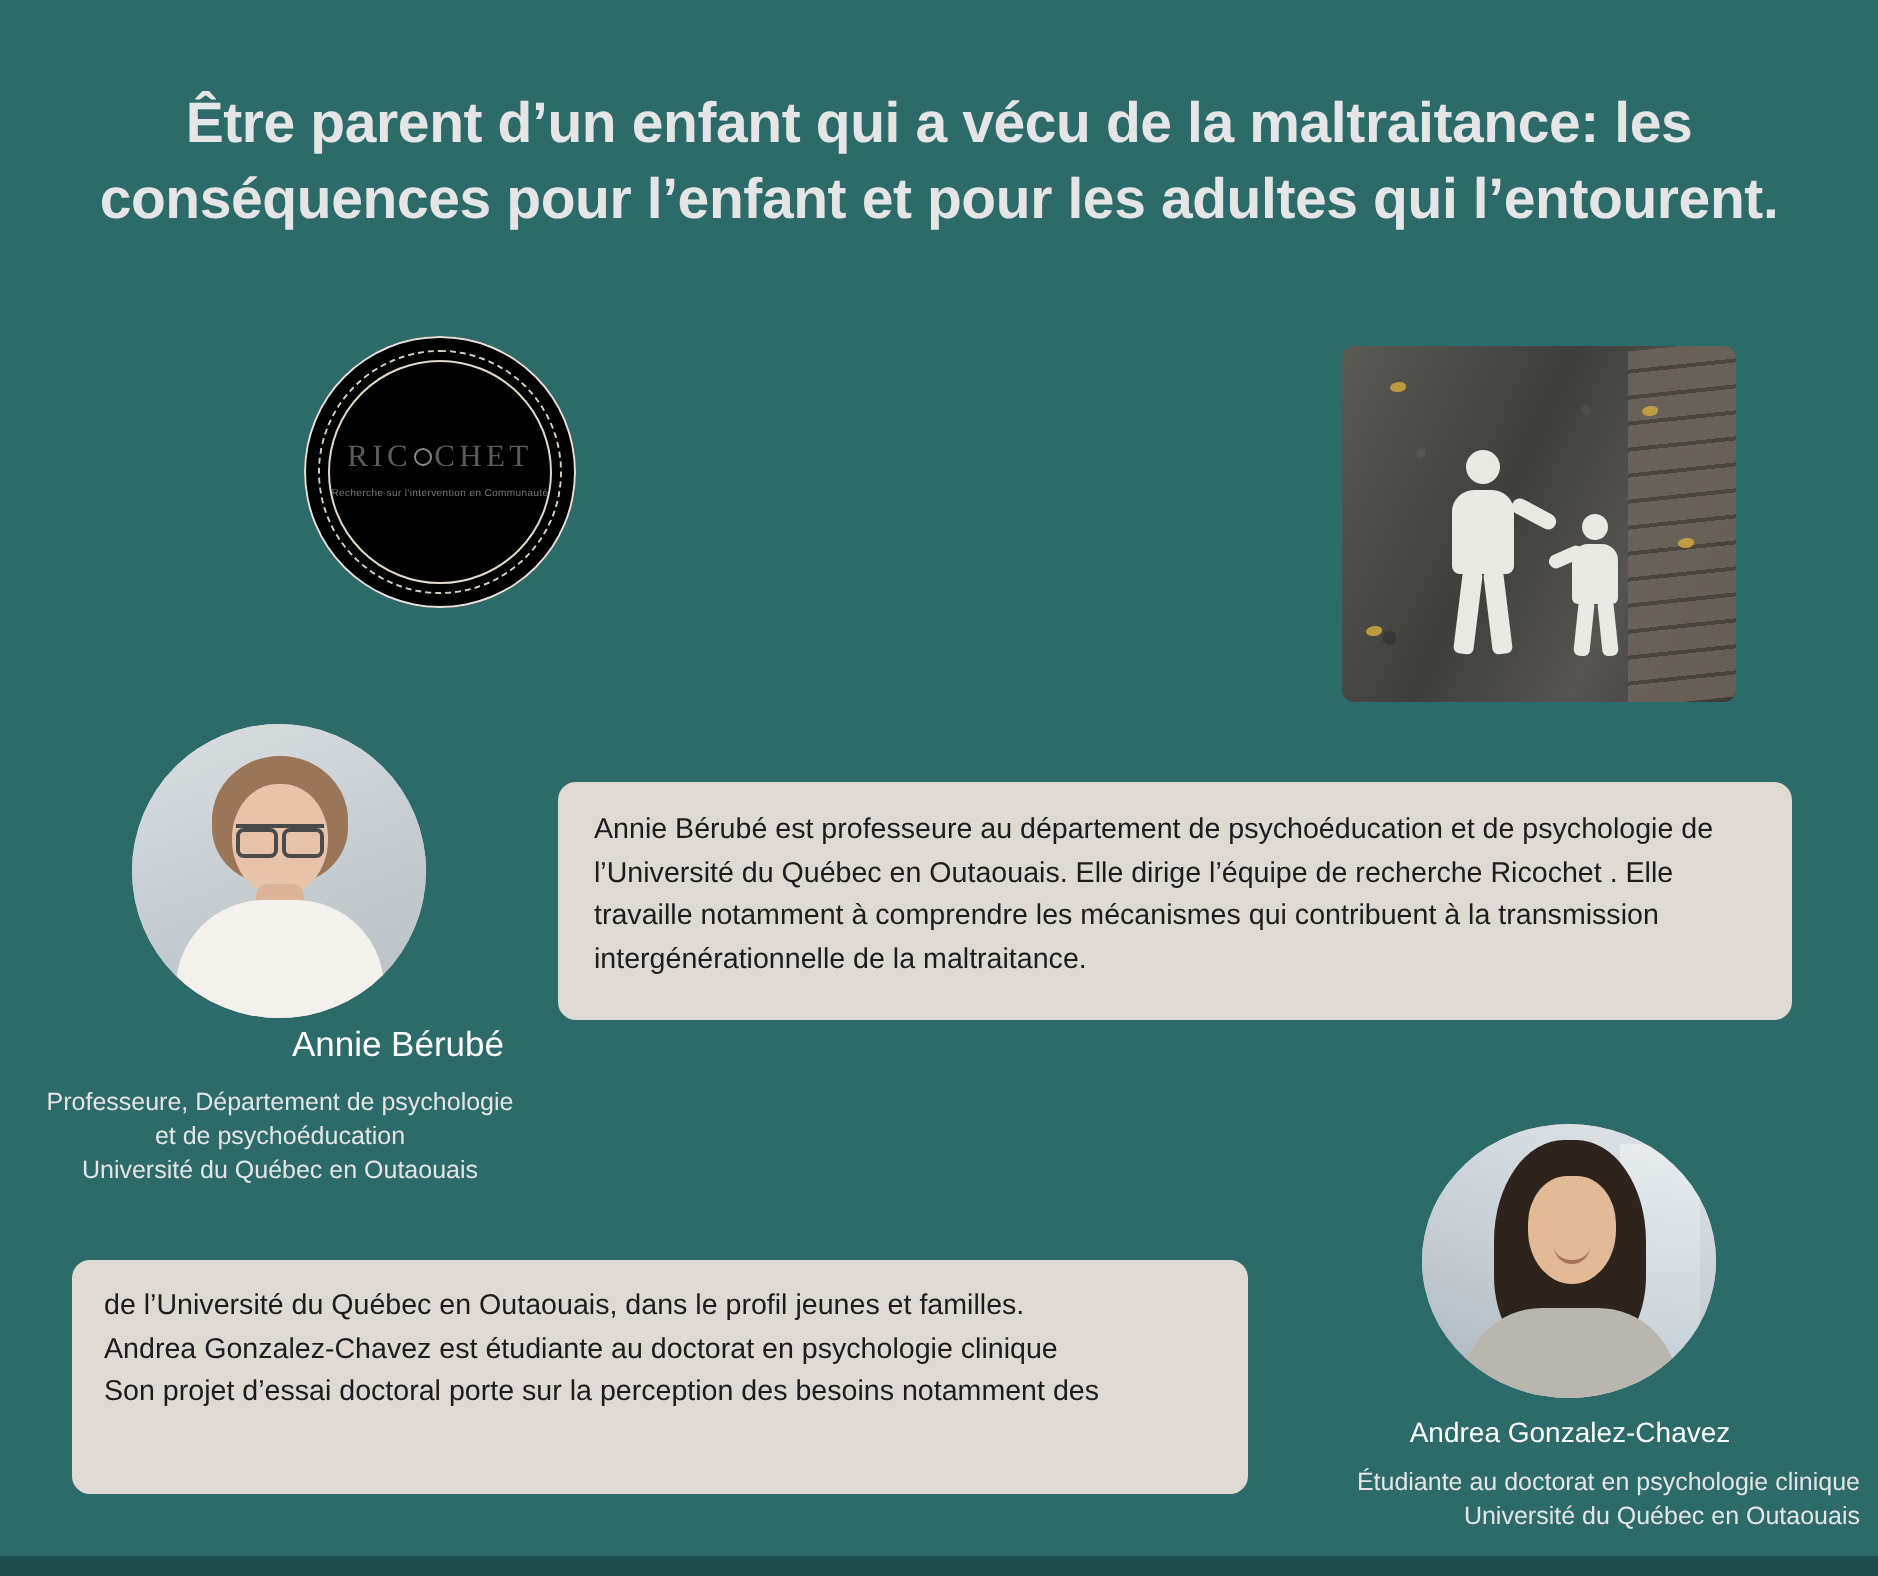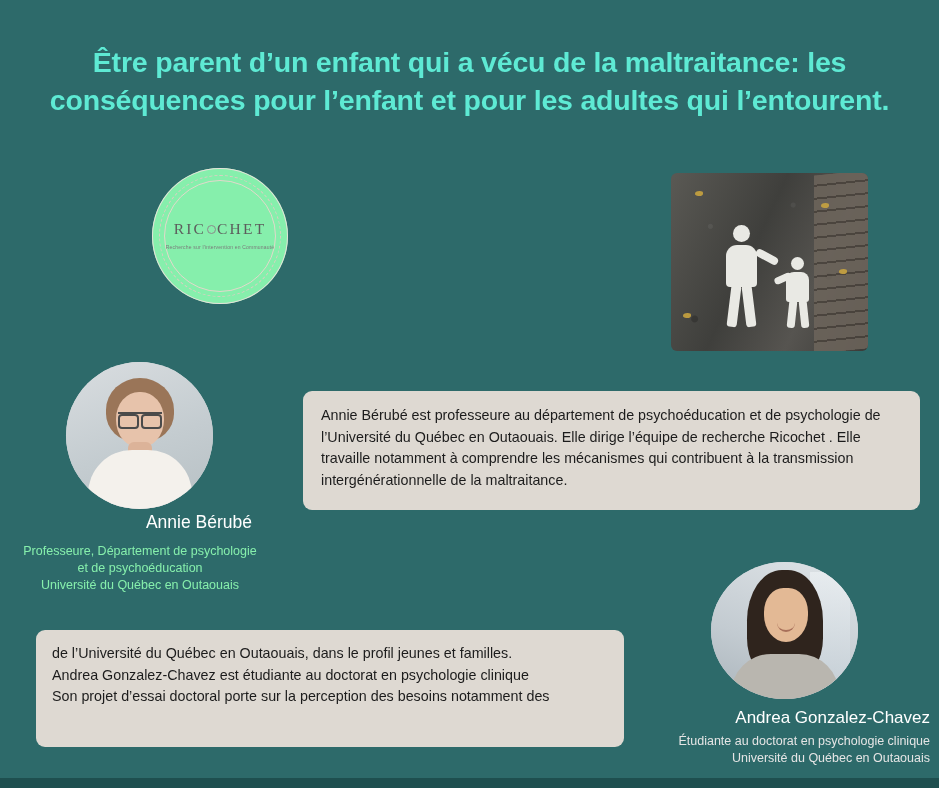--- a/index.html
+++ b/index.html
@@ -35,21 +35,21 @@
   
   .title {
     position: absolute;
     top: 44px;
     left: 20px;
     width: 899px;
     text-align: center;
     font-size: 28.5px;
     font-weight: bold;
     line-height: 1.33;
-    color: #5eead4;
+    color: #e5e5e5;
     letter-spacing: -0.2px;
   }
 
   
   .date {
     position: absolute;
     top: 207px;
     left: 255px;
     width: 430px;
     text-align: center;
@@ -59,21 +59,21 @@
   }
 
   
   .logo {
     position: absolute;
     left: 152px;
     top: 168px;
     width: 136px;
     height: 136px;
     border-radius: 50%;
-    background: #86efac;
+    background: #000000;
     box-shadow: 0 0 0 1px #e6e1da inset;
     overflow: hidden;
   }
   .logo .ring {
     position: absolute;
     left: 7px;
     top: 7px;
     width: 122px;
     height: 122px;
     border-radius: 50%;
@@ -233,40 +233,39 @@
     color: #ffffff;
   }
   .role1 {
     position: absolute;
     left: 10px;
     top: 543px;
     width: 260px;
     text-align: center;
     font-size: 12.5px;
     line-height: 1.35;
-    color: #86efac;
+    color: #e5e5e5;
   }
 
   
   .bubble {
     position: absolute;
     background: #ded9d2;
     color: #1c1c1c;
     border-radius: 9px;
     font-size: 14.3px;
     line-height: 1.52;
   }
   .bubble1 {
     left: 279px;
     top: 391px;
     width: 617px;
     height: 119px;
     padding: 14px 18px 0 18px;
     box-sizing: border-box;
-    margin-left: 24px;
   }
   .bubble2 {
     left: 36px;
     top: 630px;
     width: 588px;
     height: 117px;
     padding: 13px 16px 0 16px;
     box-sizing: border-box;
   }
   .bubble2 p { margin: 0; }
@@ -306,22 +305,22 @@
   .avatar2 .sweater {
     position: absolute; left: 20px; top: 92px; width: 108px; height: 56px;
     background: #b9b6af; border-radius: 40px 40px 0 0;
   }
 
   .name2 {
     position: absolute;
     left: 640px;
     top: 708px;
     width: 290px;
-    text-align: right;
-    font-size: 17px;
+    text-align: center;
+    font-size: 14px;
     color: #ffffff;
   }
   .role2 {
     position: absolute;
     left: 630px;
     top: 733px;
     width: 300px;
     text-align: right;
     font-size: 12.5px;
     line-height: 1.35;

